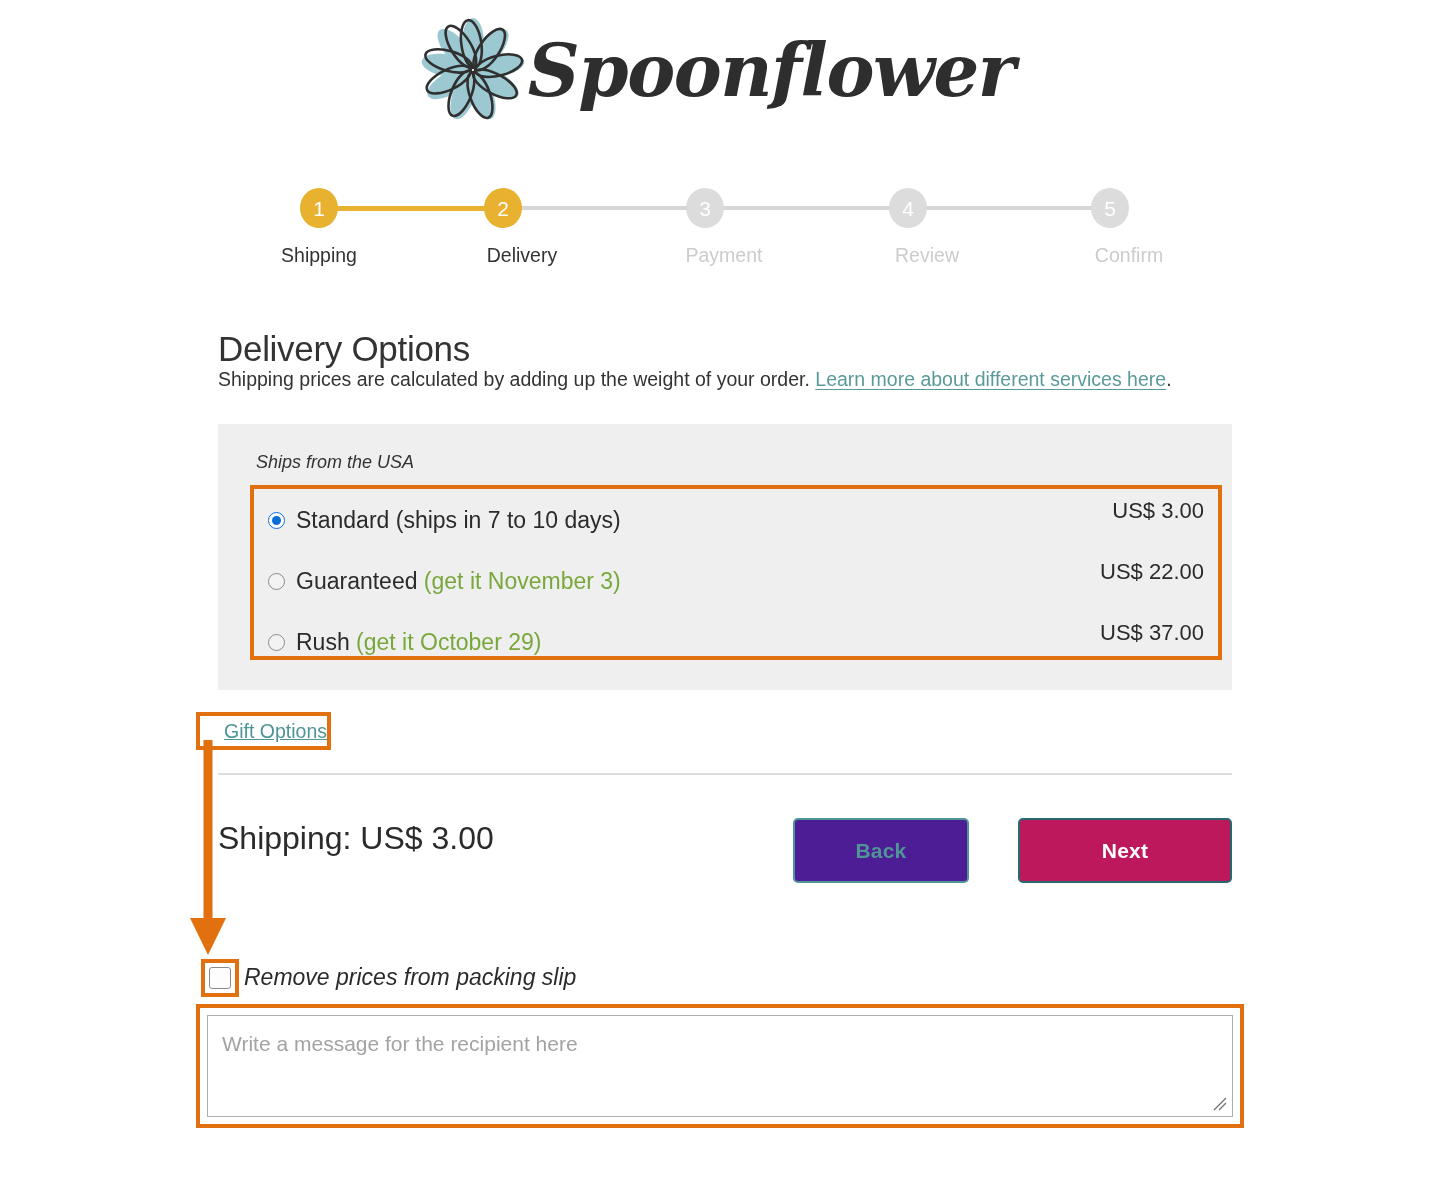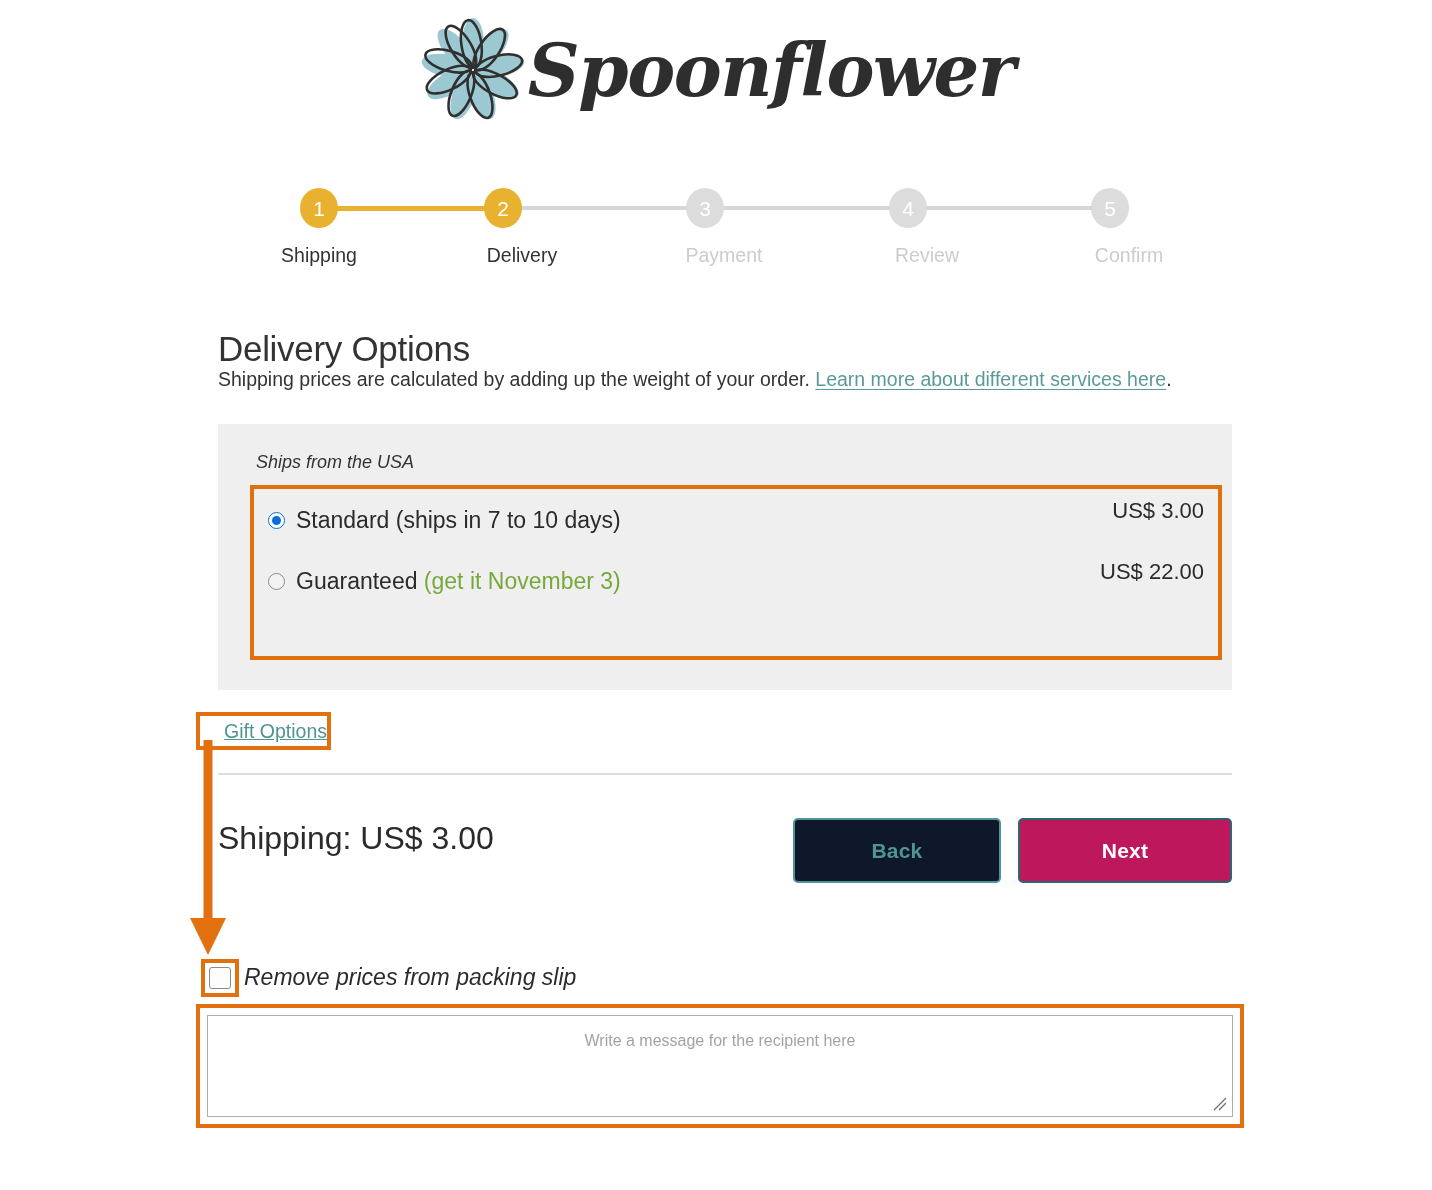--- a/index.html
+++ b/index.html
@@ -206,22 +206,22 @@
     border-radius: 5px;
     font-size: 21px;
     font-weight: 700;
     display: flex;
     align-items: center;
     justify-content: center;
     cursor: pointer;
     letter-spacing: 0.2px;
   }
   .btn-back {
-    left: 793px; width: 208px;
-    background: #0f172a;
+    left: 793px; width: 176px;
+    background: #4c1d95;
     border: 2px solid #4f9496;
     color: #4f9496;
   }
   .btn-next {
     left: 1018px; width: 214px;
     background: #be185d;
     border: 2px solid #2a6771;
     color: #ffffff;
   }
 
@@ -264,26 +264,25 @@
     width: 1048px; height: 124px;
     border: 4px solid #e2700e;
   }
   .msg-textarea {
     position: absolute;
     left: 207px; top: 1015px;
     width: 1026px; height: 102px;
     border: 1.5px solid #adadad;
     background: #ffffff;
     font-family: "Liberation Sans", sans-serif;
-    font-size: 16px;
+    font-size: 21px;
     color: #2b2b2b;
     padding: 16px 14px;
     resize: none;
     outline: none;
-    text-align: center;
   }
   .msg-textarea::placeholder { color: #a3a3a3; }
   .ta-grip {
     position: absolute;
     left: 1213px; top: 1097px;
     width: 14px; height: 14px;
     pointer-events: none;
   }
 </style>
 </head>
@@ -354,20 +353,25 @@
     <span class="opt-label"><span>Standard</span><span class="note"> (ships in 7 to 10 days)</span></span>
     <span class="opt-price p0">US$ 3.00</span>
   </div>
 
   <div class="opt-row r1">
     <span class="radio"></span>
     <span class="opt-label"><span>Guaranteed</span><span class="eta"> (get it November 3)</span></span>
     <span class="opt-price p1">US$ 22.00</span>
   </div>
 
+  <div class="opt-row r2">
+    <span class="radio"></span>
+    <span class="opt-label"><span>Rush</span><span class="eta"> (get it October 29)</span></span>
+    <span class="opt-price p2">US$ 37.00</span>
+  </div>
 
 </div>
 
 <div class="gift-box">
   <a href="#" class="gift-link">Gift Options</a>
 </div>
 
 <div class="divider"></div>
 
 <div class="ship-total">Shipping: US$ 3.00</div>

